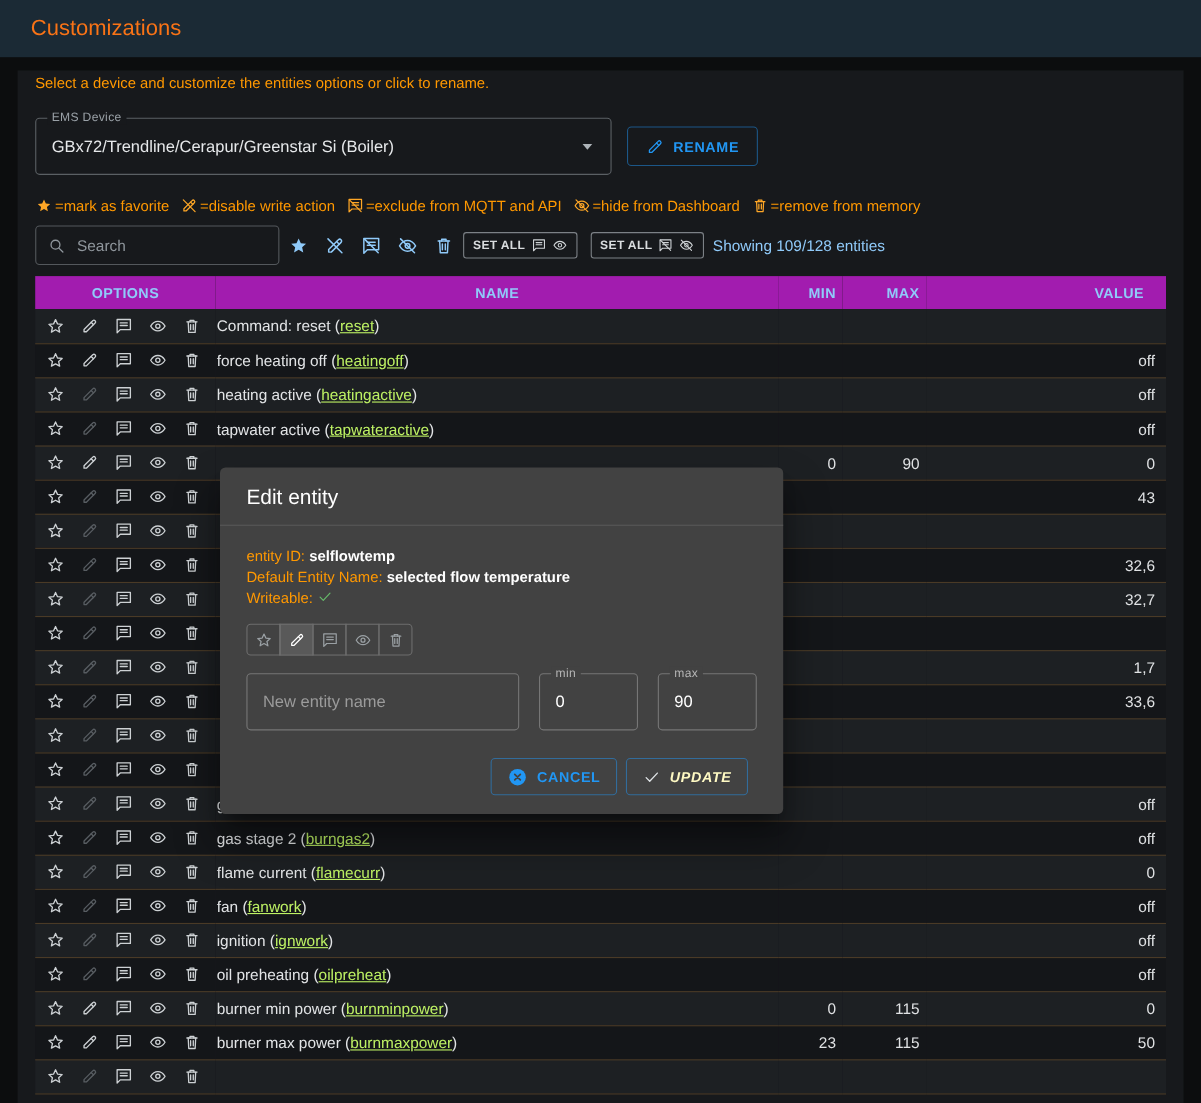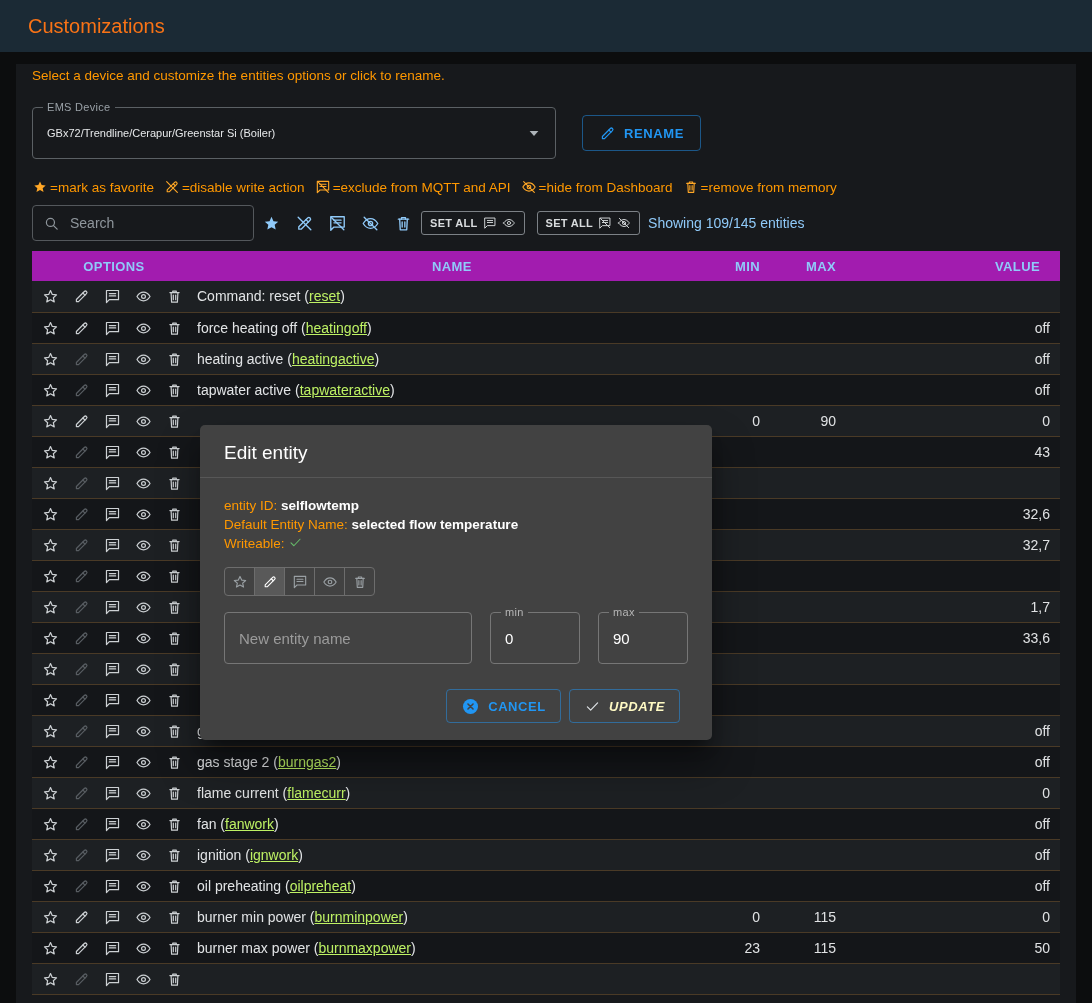--- a/index.html
+++ b/index.html
@@ -14,26 +14,26 @@
   
   .appbar { height:52px; background:#1b2a35; display:flex; align-items:center; padding:0 28px; }
   .appbar .title { font-size:20px; color:#f97316; }
 
   
   .panel { position:absolute; left:16px; right:16px; top:64px; bottom:0;
            background:#17191c; padding:4px 16px 0 16px; overflow:hidden; }
 
   .intro { color:#ff9800; font-size:13.5px; margin-top:0; }
 
-  .device-row { display:flex; align-items:center; margin-top:24px; gap:26px; }
+  .device-row { display:flex; align-items:center; margin-top:24px; gap:14px; }
   .select-field { position:relative; width:524px; height:52px; border:1px solid #5b6064;
                   border-radius:4px; display:flex; align-items:center; padding:0 40px 0 14px; cursor:pointer; }
   .fl-label { position:absolute; top:-7px; left:10px; font-size:11px; color:#9aa1a7;
               background:#17191c; padding:0 4px; letter-spacing:.3px; }
-  .sel-value { color:#e6e8ea; font-size:11px; white-space:nowrap; }
+  .sel-value { color:#e6e8ea; font-size:15px; white-space:nowrap; }
   .caret { position:absolute; right:10px; top:50%; transform:translateY(-50%);
            color:#aeb4b9; font-size:22px; line-height:0; display:inline-flex; }
 
   .btn-outline-primary { display:inline-flex; align-items:center; justify-content:center; gap:8px;
       background:transparent; border:1px solid rgba(33,150,243,.5); border-radius:4px;
       color:#2196f3; font-size:13px; font-weight:700; letter-spacing:.6px; padding:0 16px; height:36px; }
   .btn-ic { font-size:17px; line-height:0; display:inline-flex; }
 
   .legend { display:flex; align-items:center; gap:10px; margin-top:20px;
             color:#ff9800; font-size:13.5px; white-space:nowrap; }
@@ -271,21 +271,21 @@
           </span>
           <span class="sa-ic">
             <svg viewBox="0 0 24 24" width="1em" height="1em" fill="none" stroke="currentColor" stroke-width="1.7" stroke-linecap="round" stroke-linejoin="round" aria-hidden="true">
               <path d="M2.8 12S6.5 5.9 12 5.9 21.2 12 21.2 12 17.5 18.1 12 18.1 2.8 12 2.8 12z"></path>
               <circle cx="12" cy="12" r="2.7"></circle>
               <path d="M4 4l16 16"></path>
             </svg>
           </span>
         </button>
       </div>
-    <div class="showing">Showing 109/145 entities</div>
+    <div class="showing">Showing 109/128 entities</div>
   </div>
 
   <table class="tbl">
     <thead>
       <tr>
         <th class="h-opt">OPTIONS</th>
         <th class="h-name">NAME</th>
         <th class="h-min">MIN</th>
         <th class="h-max">MAX</th>
         <th class="h-val">VALUE</th>

